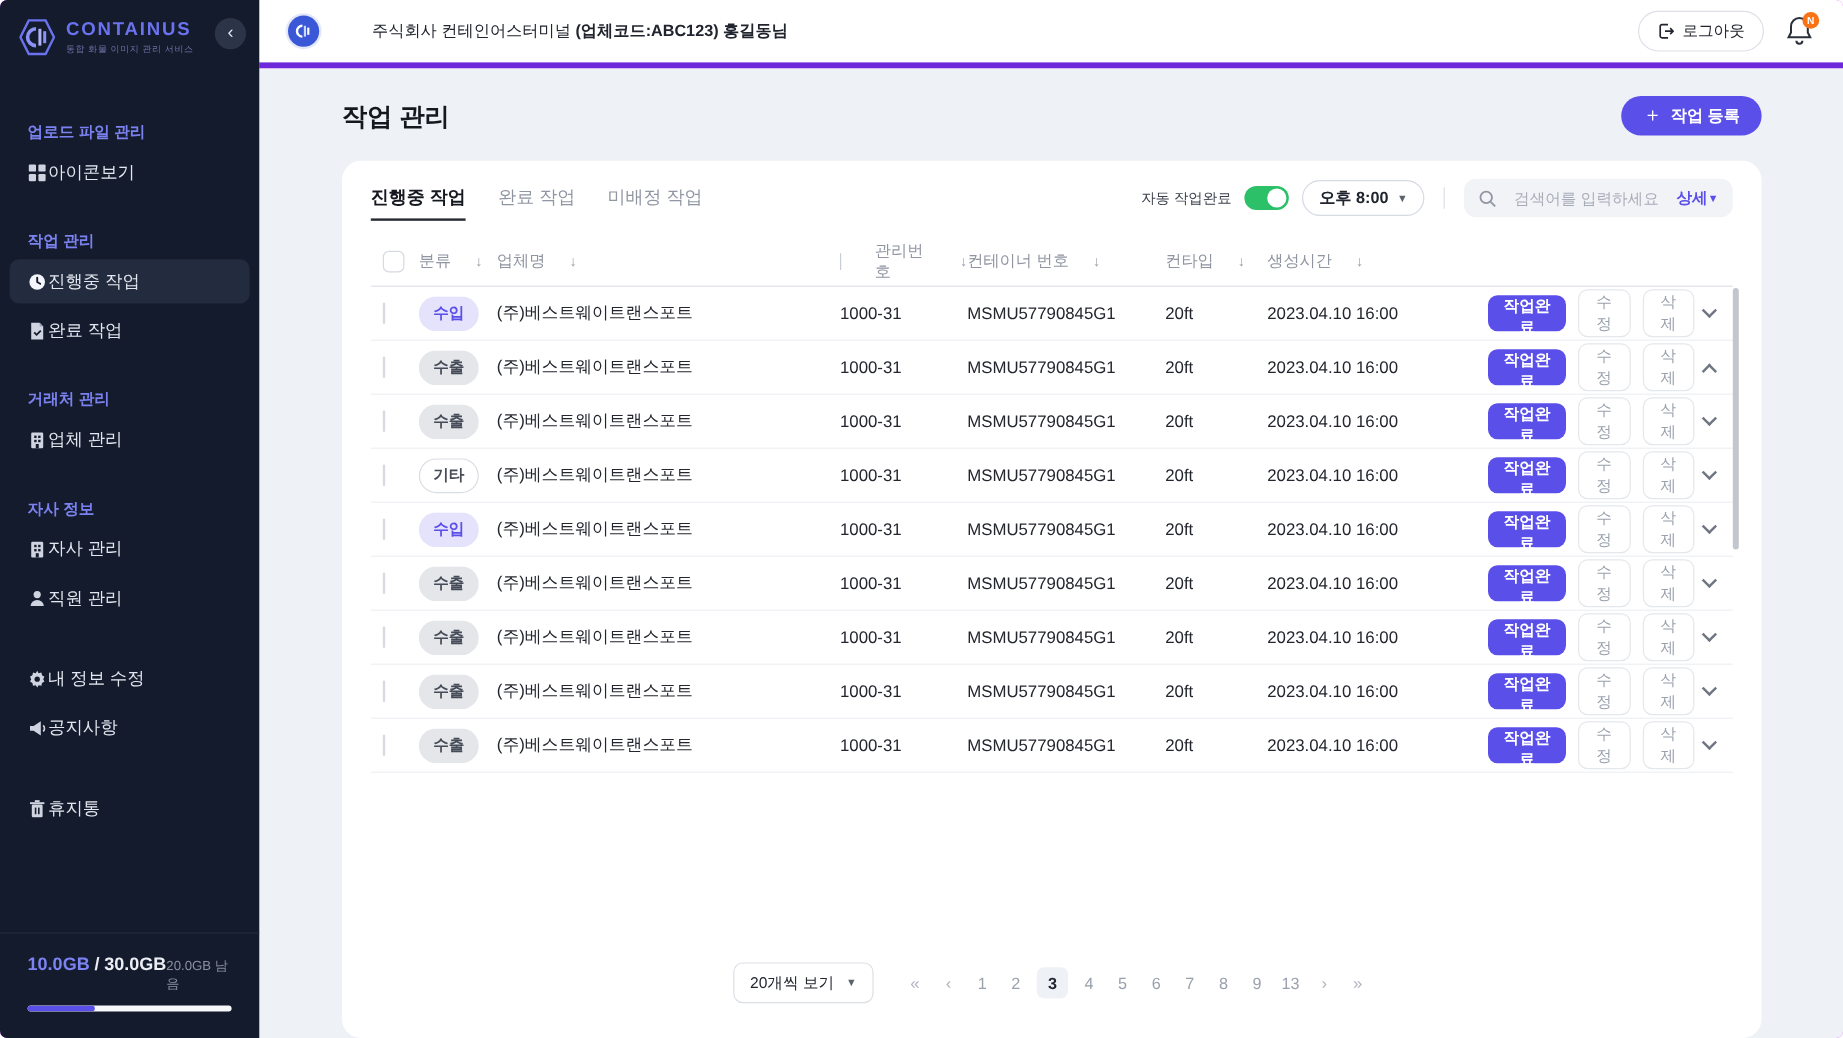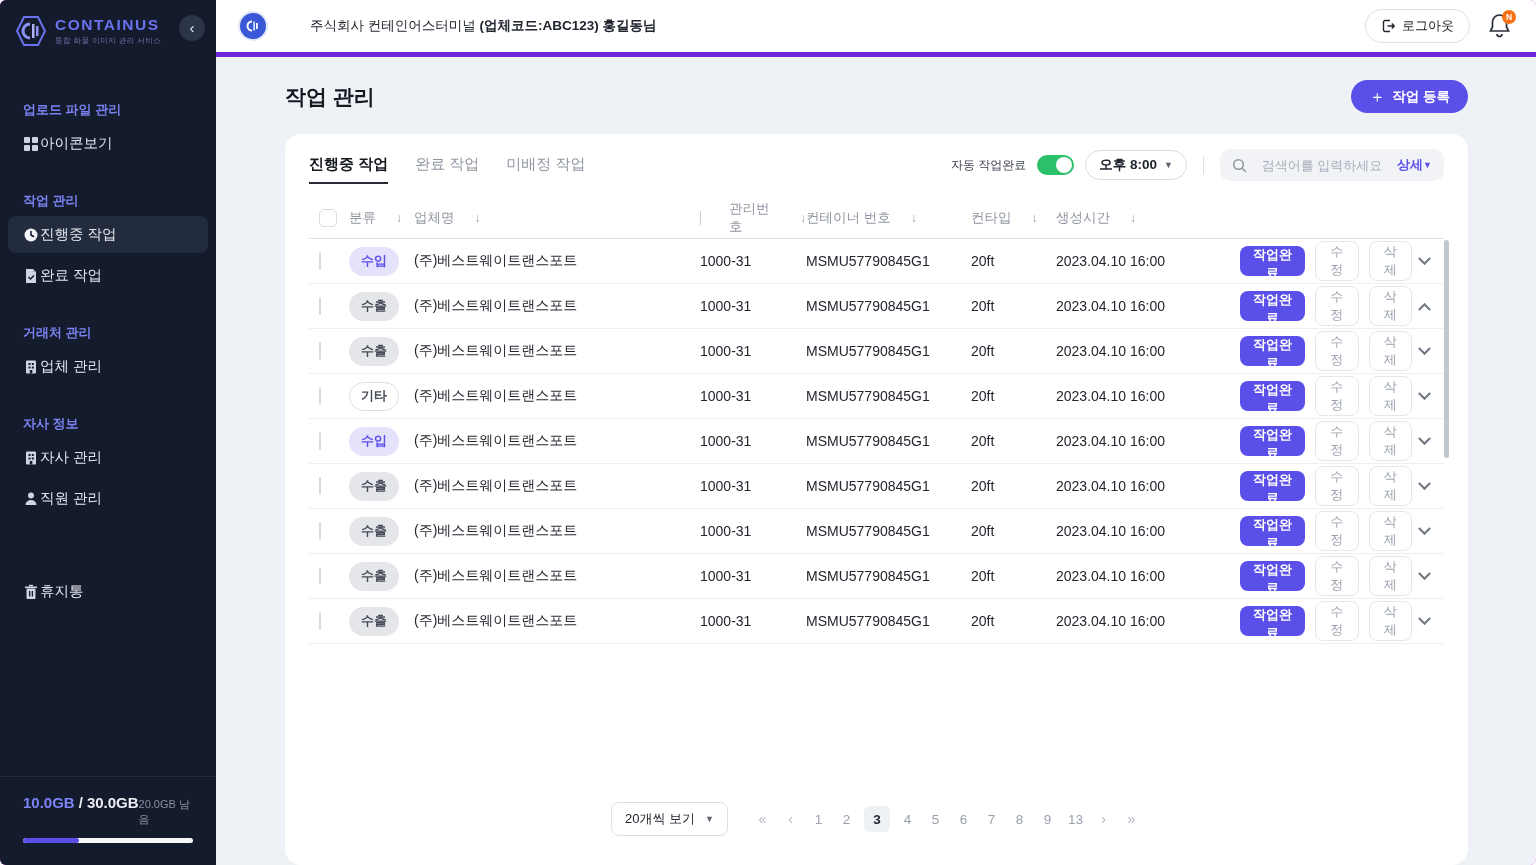--- a/index.html
+++ b/index.html
@@ -174,20 +174,34 @@
       </div>
       <div class="nav-item">
         <svg viewBox="0 0 16 16">
             <circle cx="8" cy="4.5" r="3" fill="#cfd4e0"></circle>
             <path d="M2.5 14 a5.5 5 0 0 1 11 0 Z" fill="#cfd4e0"></path>
           </svg>
         <span>직원 관리</span>
       </div>
 
       <div class="nav-gap"></div>
+      <div class="nav-item">
+        <svg viewBox="0 0 16 16">
+            <path d="M8 1 l1.2 2 2.3-.5 .5 2.3 2 1.2 -1 2 1 2 -2 1.2 -.5 2.3 -2.3-.5 -1.2 2 -1.2-2 -2.3.5 -.5-2.3 -2-1.2 1-2 -1-2 2-1.2 .5-2.3 2.3.5 Z" fill="#cfd4e0"></path>
+            <circle cx="8" cy="8" r="2.2" fill="#141b2d"></circle>
+          </svg>
+        <span>내 정보 수정</span>
+      </div>
+      <div class="nav-item">
+        <svg viewBox="0 0 16 16">
+            <path d="M2 6 v4 h3 l6 4 V2 L5 6 Z" fill="#cfd4e0"></path>
+            <path d="M13 5.5 a3.5 3.5 0 0 1 0 5" stroke="#cfd4e0" stroke-width="1.4" fill="none"></path>
+          </svg>
+        <span>공지사항</span>
+      </div>
 
       <div class="nav-gap"></div>
       <div class="nav-item">
         <svg viewBox="0 0 16 16">
             <rect x="3.5" y="4.5" width="9" height="10.5" rx="1" fill="#cfd4e0"></rect>
             <rect x="2" y="2.5" width="12" height="1.6" fill="#cfd4e0"></rect>
             <rect x="6" y="0.8" width="4" height="1.6" fill="#cfd4e0"></rect>
             <rect x="6" y="7" width="1.3" height="5.5" fill="#141b2d"></rect>
             <rect x="8.7" y="7" width="1.3" height="5.5" fill="#141b2d"></rect>
           </svg>

